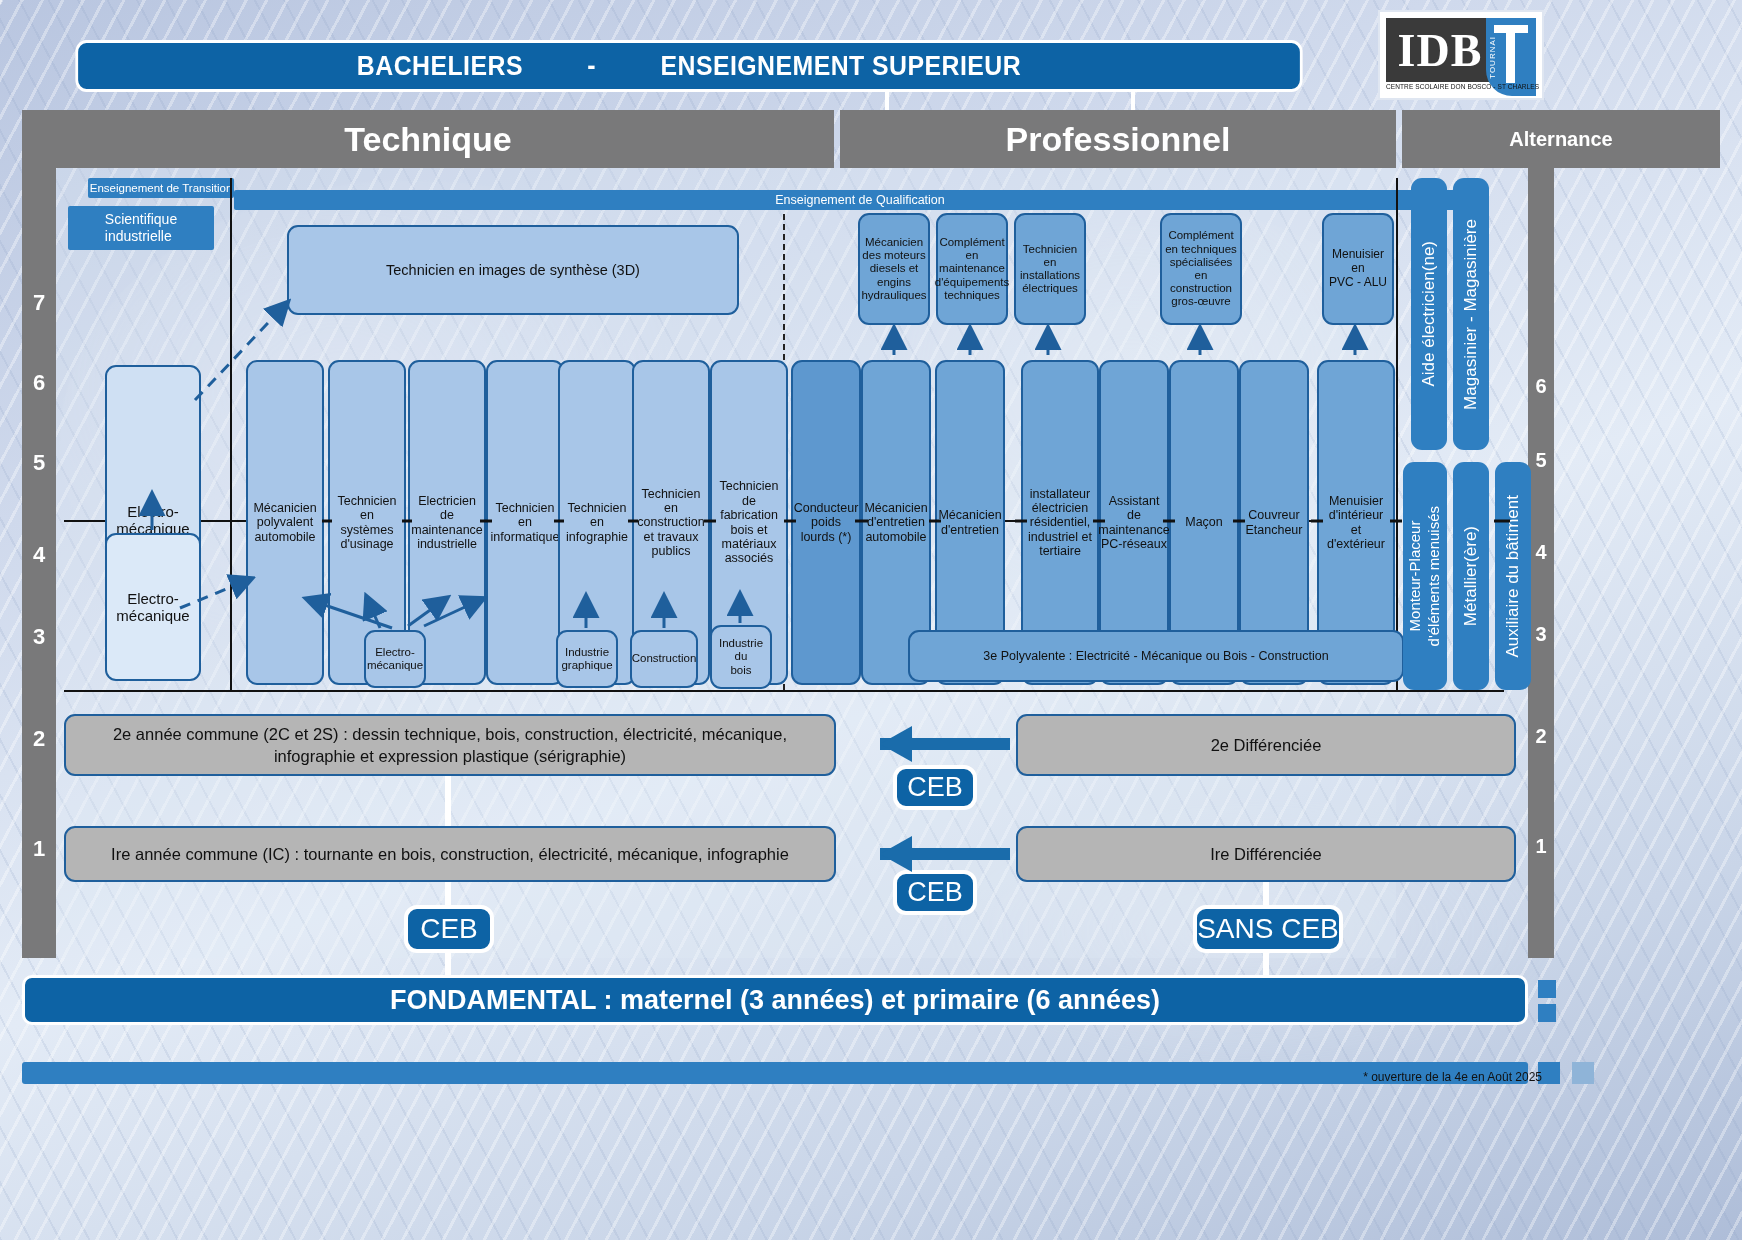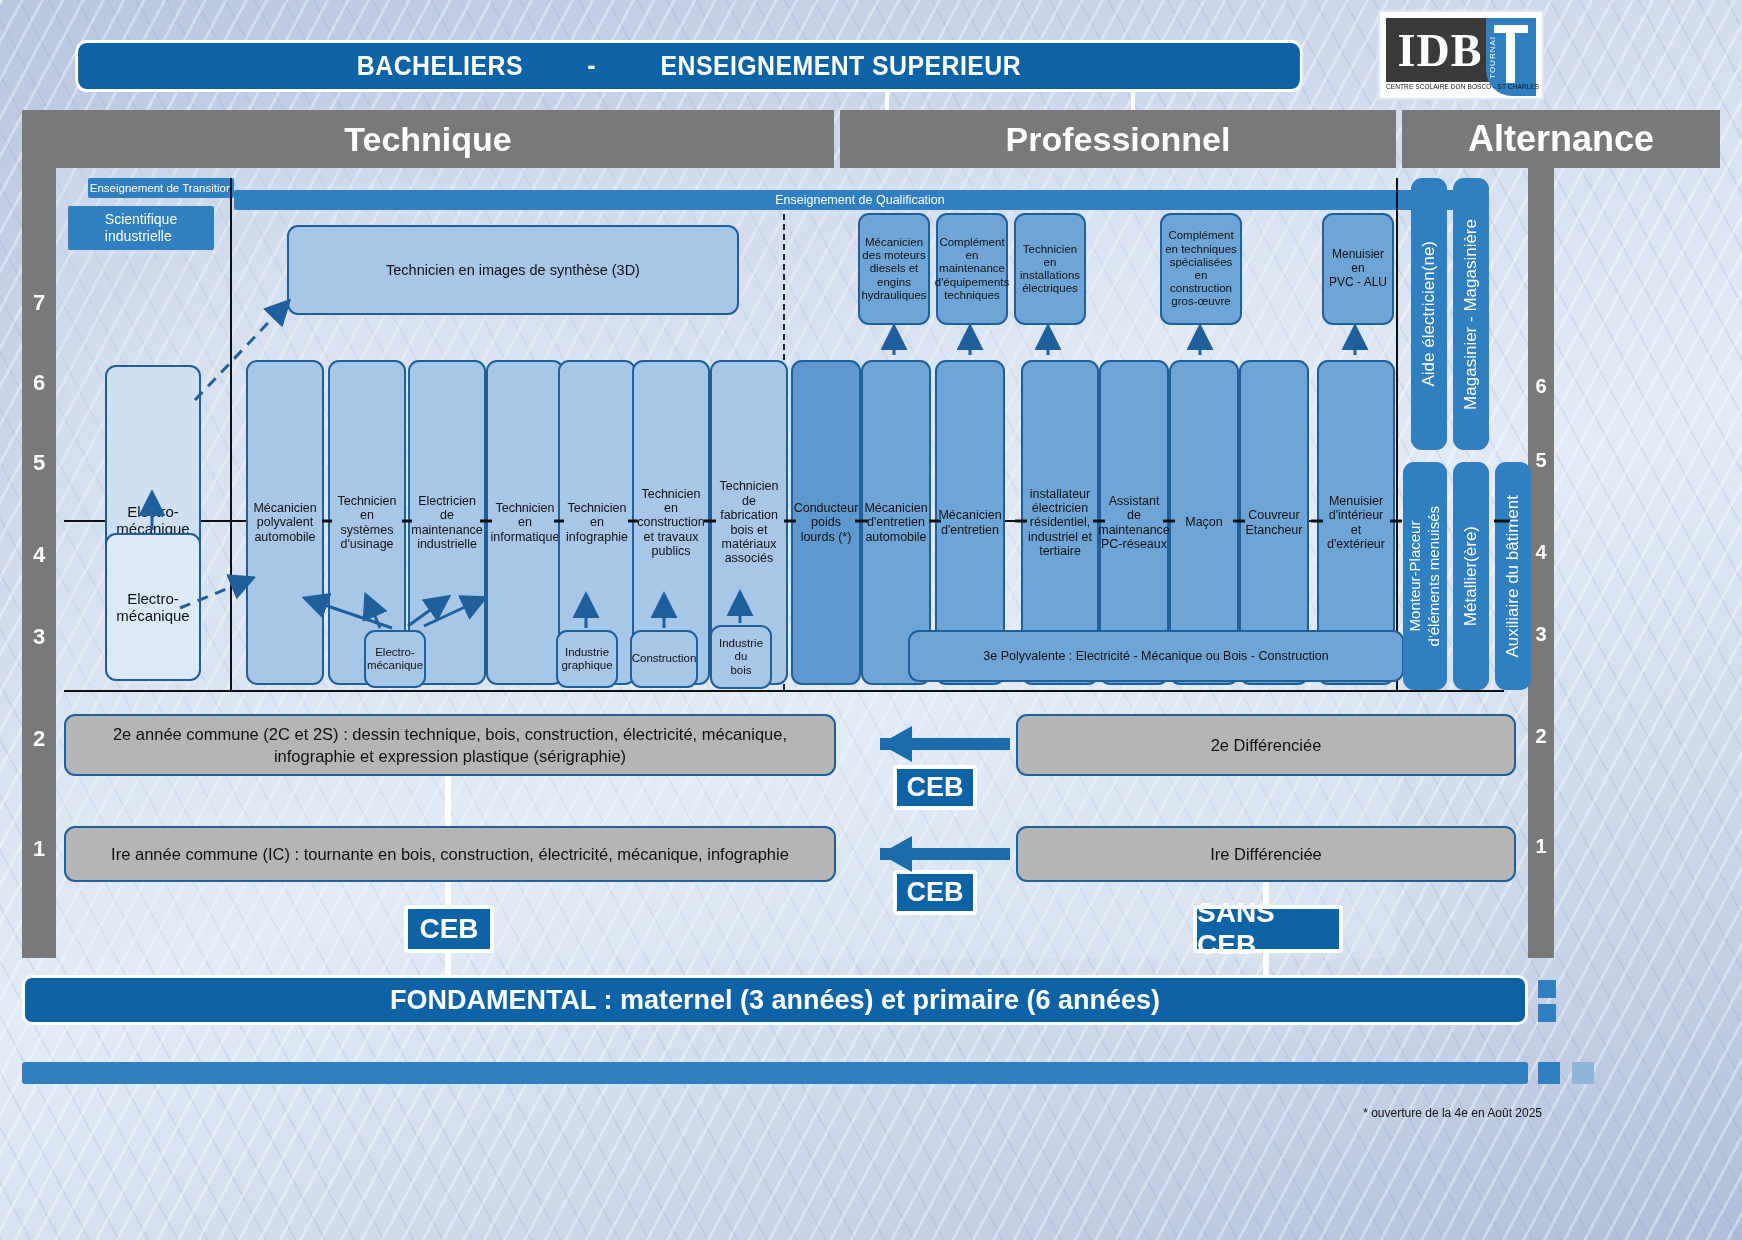--- a/index.html
+++ b/index.html
@@ -48,21 +48,21 @@
   #logo .tournai{position:absolute;left:2px;top:18px;width:44px;color:#fff;font-size:8px;
     writing-mode:vertical-rl;transform:rotate(180deg);letter-spacing:1px;}
   #logo .caption{position:absolute;left:6px;top:71px;width:110px;text-align:center;
     font-size:6.5px;color:#111;letter-spacing:.1px;white-space:nowrap;}
 
   
   .sectionband{background:#79797a;color:#fff;display:flex;align-items:center;justify-content:center;
     font-weight:bold;font-family:"Liberation Sans Narrow","Liberation Sans",sans-serif;}
   #band-tech{left:22px;top:110px;width:812px;height:58px;font-size:34px;}
   #band-pro{left:840px;top:110px;width:556px;height:58px;font-size:34px;}
-  #band-alt{left:1402px;top:110px;width:318px;height:58px;font-size:36px;}
+  #band-alt{left:1402px;top:110px;width:318px;height:58px;font-size:20px;}
   .bandstem{background:#fff;width:4px;}
 
   
   #panel{left:22px;top:168px;width:1374px;height:790px;background:rgba(225,234,246,.30);}
 
   
   .rail{background:#79797a;color:#fff;font-weight:bold;display:flex;align-items:center;justify-content:center;
         font-size:22px;font-family:"Liberation Sans Narrow","Liberation Sans",sans-serif;}
   .railR{background:#79797a;color:#fff;font-weight:bold;display:flex;align-items:center;justify-content:center;
         font-size:20px;font-family:"Liberation Sans Narrow","Liberation Sans",sans-serif;}
@@ -85,31 +85,31 @@
   .vbox{background:#2f7fc1;border-radius:11px;color:#fff;
     display:flex;align-items:center;justify-content:center;text-align:center;font-size:17px;}
   .vbox span{writing-mode:vertical-rl;transform:rotate(180deg);line-height:1.25;white-space:pre-line;}
 
   
   .greybar{background:#b5b5b5;border:2px solid #1f5f9c;border-radius:11px;
     display:flex;align-items:center;justify-content:center;text-align:center;
     font-size:16.5px;color:#111;line-height:1.35;padding:4px 10px;}
 
   
-  .ceb{background:#0d63a5;border:4px solid #fff;border-radius:4px;color:#fff;font-weight:bold;
+  .ceb{background:#0d63a5;border:4px solid #fff;border-radius:13px;color:#fff;font-weight:normal;
     display:flex;align-items:center;justify-content:center;
     font-family:"Liberation Sans Narrow","Liberation Sans",sans-serif;}
 
   
   #footer{left:22px;top:975px;width:1506px;height:50px;border-radius:10px;background:#0d63a5;
     border:3px solid #fff;display:flex;align-items:center;justify-content:center;color:#fff;
     font-size:27px;font-weight:bold;font-family:"Liberation Sans Narrow","Liberation Sans",sans-serif;}
   #bottomstrip{left:22px;top:1062px;width:1506px;height:22px;background:#2f7fc1;border-radius:3px;}
   .sq{background:#2f7fc1;}
-  #note{right:200px;top:1070px;font-size:12px;color:#111;margin-top:36px;}
+  #note{right:200px;top:1070px;font-size:12px;color:#111;}
 
   
   .hline{background:#111;height:2px;}
   .vline{background:#111;width:2px;}
   .dashv{border-left:2px dashed #222;}
   svg.ov{position:absolute;left:0;top:0;width:1742px;height:1240px;pointer-events:none;z-index:5;}
 </style>
 </head>
 <body>
 

